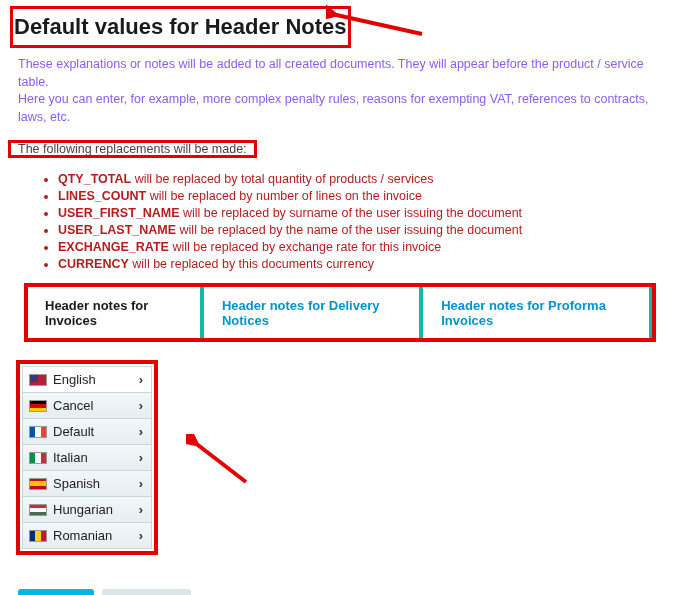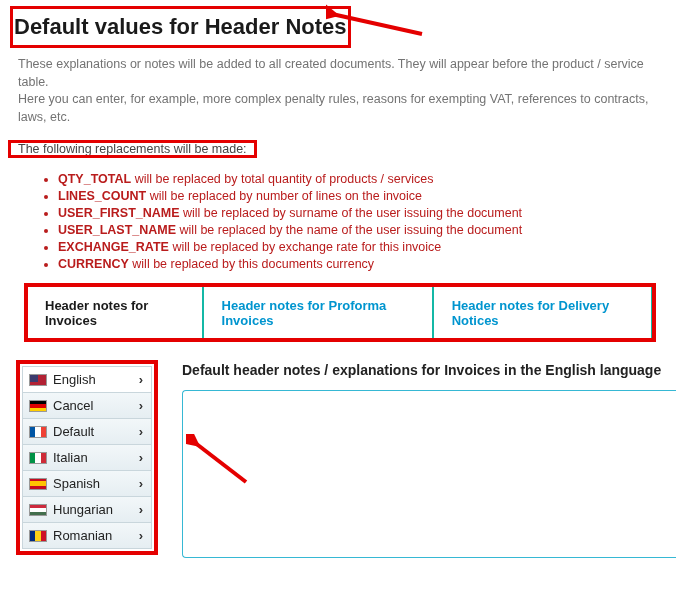--- a/index.html
+++ b/index.html
@@ -23,21 +23,21 @@
     padding: 8px 4px;
   }
   .red-box {
     position: absolute;
     inset: 0;
     border: 3px solid #e40000;
     pointer-events: none;
   }
   .intro {
     font-size: 12.5px;
-    color: #737373;
+    color: #8b5cf6;
     line-height: 1.4;
     padding: 0 18px;
   }
   .replace-wrap {
     position: relative;
     display: inline-block;
     margin: 14px 8px 6px 8px;
   }
   .replace-label {
     font-size: 12.5px;
@@ -61,21 +61,21 @@
     display: flex;
     border: 1px solid #d0d0d0;
     border-bottom: none;
     background: #fff;
   }
   .tab {
     padding: 12px 18px;
     font-size: 13px;
     font-weight: 600;
     cursor: pointer;
-    border-right: 2px solid #14b8a6;
+    border-right: 4px solid #14b8a6;
   }
   .tab.active { color: #1a1a1a; }
   .tab.inactive { color: #0095cf; }
   .tab-red-box {
     position: absolute;
     inset: -2px -2px -2px -2px;
     border: 4px solid #e40000;
     pointer-events: none;
   }
 
@@ -228,22 +228,22 @@
     <li><b>USER_FIRST_NAME</b><span> will be replaced by surname of the user issuing the document</span></li>
     <li><b>USER_LAST_NAME</b><span> will be replaced by the name of the user issuing the document</span></li>
     <li><b>EXCHANGE_RATE</b><span> will be replaced by exchange rate for this invoice</span></li>
     <li><b>CURRENCY</b><span> will be replaced by this documents currency</span></li>
   </ul>
 
 
 <div class="tabs-wrap">
   <div class="tabs" id="tabs">
       <div class="tab active">Header notes for Invoices</div>
+      <div class="tab inactive">Header notes for Delivery Notices</div>
       <div class="tab inactive">Header notes for Proforma Invoices</div>
-      <div class="tab inactive">Header notes for Delivery Notices</div>
     </div>
   <div class="tab-red-box"></div>
 </div>
 
 
 <div class="body-row">
   <div class="lang-wrap">
     <div class="lang-list" id="langs">
         <div class="lang-item active">
           <span class="flag flag-en"></span>
@@ -277,24 +277,20 @@
         </div>
         <div class="lang-item">
           <span class="flag flag-ro"></span>
           <span>Romanian</span>
           <span class="chev">›</span>
         </div>
       </div>
     <div class="lang-red-box"></div>
   </div>
 
-  <div class="content-col">
-    <div class="content-heading">Default header notes / explanations for Invoices in the English language</div>
-    <textarea class="textarea" value="" style=""></textarea>
-  </div>
 
   <svg class="arrow" style="left:170px; top:74px;" width="66" height="54">
     <defs>
         <marker id="ah2" markerWidth="8" markerHeight="8" refX="2" refY="4" orient="auto">
           <path d="M8,0 L0,4 L8,8 Z" fill="#e40000"></path>
         </marker>
       </defs>
     <line x1="60" y1="48" x2="8" y2="8" stroke="#e40000" stroke-width="4" marker-end="url(#ah2)"></line>
   </svg>
 </div>

